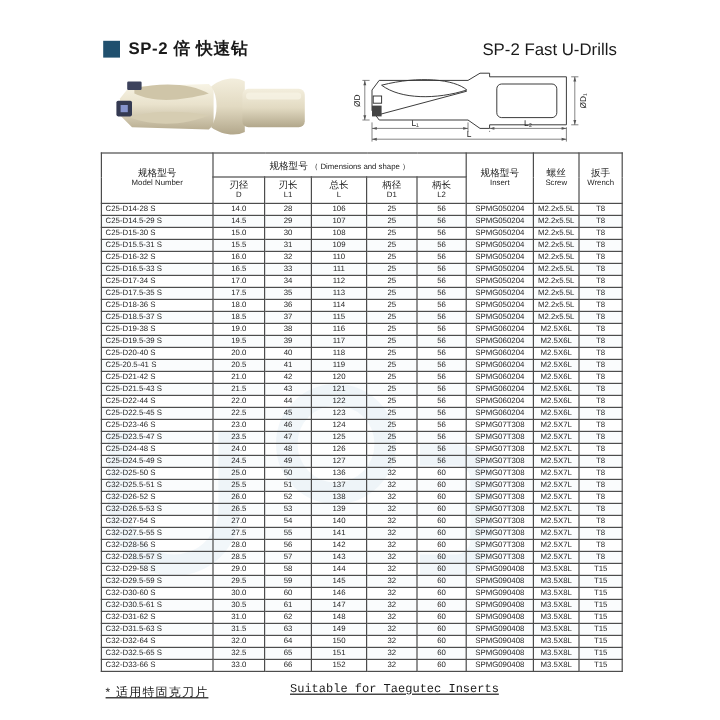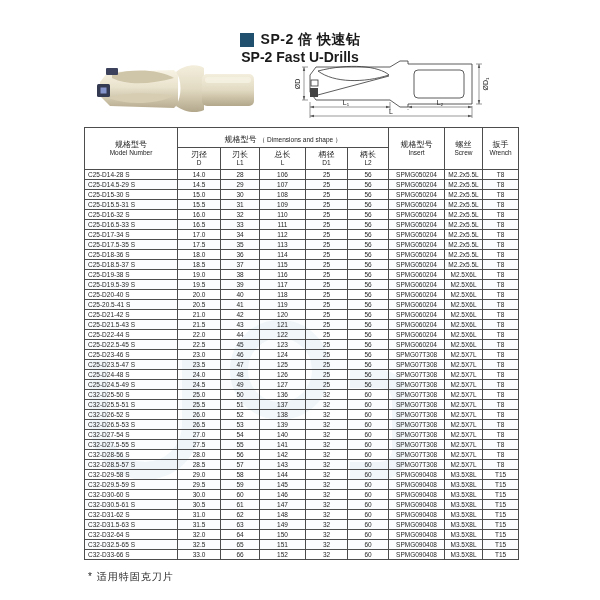--- a/index.html
+++ b/index.html
@@ -2,25 +2,25 @@
 <html><head>
 <meta charset="utf-8">
 <style>
   * { margin:0; padding:0; box-sizing:border-box; }
   html,body { width:600px; height:600px; background:#ffffff; overflow:hidden;
               font-family:"Liberation Sans","DejaVu Sans",sans-serif; color:#1a1a1a; }
   .page { position:relative; width:600px; height:600px; background:#fff; }
 
   
   .hdr { position:absolute; top:31px; left:86px; right:86px; height:20px;
-         display:flex; justify-content:space-between; align-items:center;flex-direction:column; }
+         display:flex; justify-content:space-between; align-items:center; }
   .hdr-left { display:flex; align-items:center; gap:7px; }
   .sq { width:14px; height:14px; background:#20506e; }
   .title-zh { font-size:14px; font-weight:bold; letter-spacing:.5px; }
-  .title-en { font-size:14px; font-weight:bold; }
+  .title-en { font-size:14px; font-weight:normal; }
 
   
   .imgs { position:absolute; top:54px; left:86px; right:84px; height:68px;
           display:flex; justify-content:space-between; }
   .photo-wrap { width:185px; height:68px; }
   .diagram-wrap { width:222px; height:68px; }
 
   
   .wm { position:absolute; left:80px; top:300px; width:340px; height:210px;
         pointer-events:none; opacity:.18; }
@@ -40,21 +40,21 @@
   th { font-weight:normal; background:#fff; }
   .h-zh { display:block; font-size:8px; }
   .h-en { display:block; font-size:6.5px; color:#222; }
   .dims-line { font-size:8px; }
   .dims-line .en { font-size:6.5px; }
   tbody td { height:10px; font-size:6.5px; color:#262626; }
   tbody td.model-cell { text-align:left; padding-left:3px; }
   tbody tr:nth-child(even) td { background:rgba(210,225,238,0.10); }
 
   
-  .foot { position:absolute; top:570px; left:88px; right:84px; display:flex; }
+  .foot { position:absolute; top:570px; left:88px; right:84px; display:flex;text-decoration:underline; }
   .foot-zh { font-size:10px; letter-spacing:1px; }
   .foot-en { font-size:10px; margin-left:68px;
              font-family:"Liberation Mono","DejaVu Sans Mono",monospace; }
 
   svg text { font-family:"Liberation Sans","DejaVu Sans",sans-serif; }
 </style>
 </head>
 <body>
 
 <div class="page">
@@ -644,15 +644,16 @@
           <td>60</td>
           <td>SPMG090408</td>
           <td>M3.5X8L</td>
           <td>T15</td>
         </tr>
       </tbody>
   </table>
 
   <div class="foot">
     <span class="foot-zh">* 适用特固克刀片</span>
+    <span class="foot-en">Suitable for Taegutec Inserts</span>
   </div>
 
 </div>
 
 </body></html>

